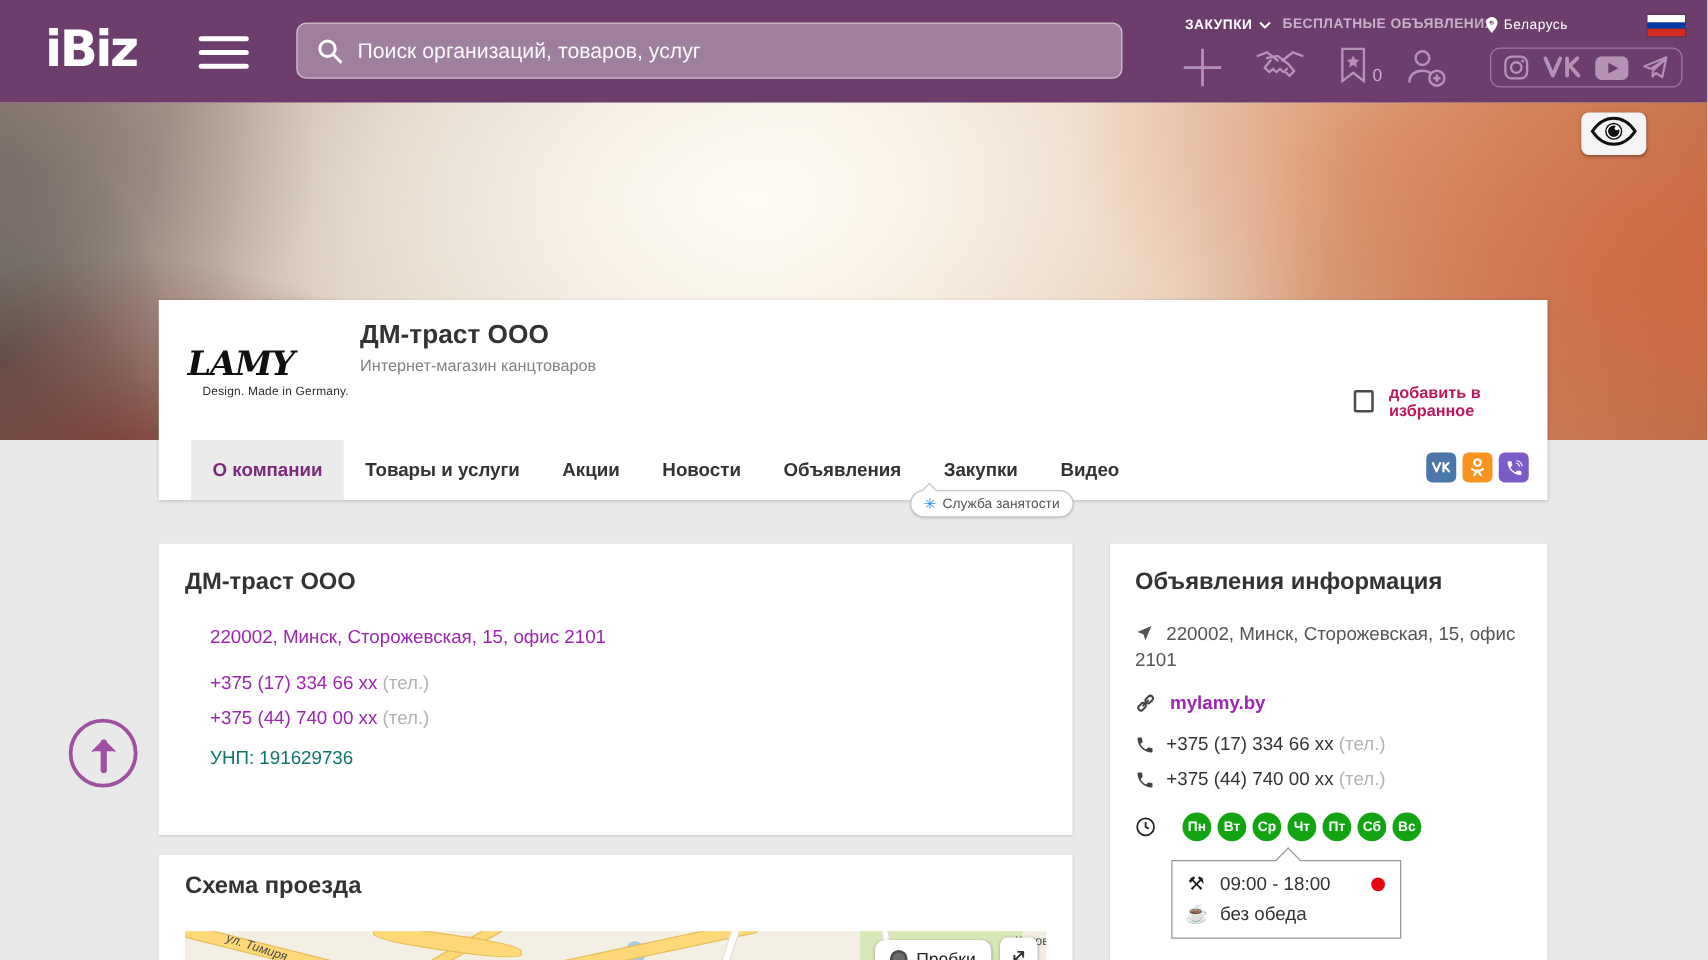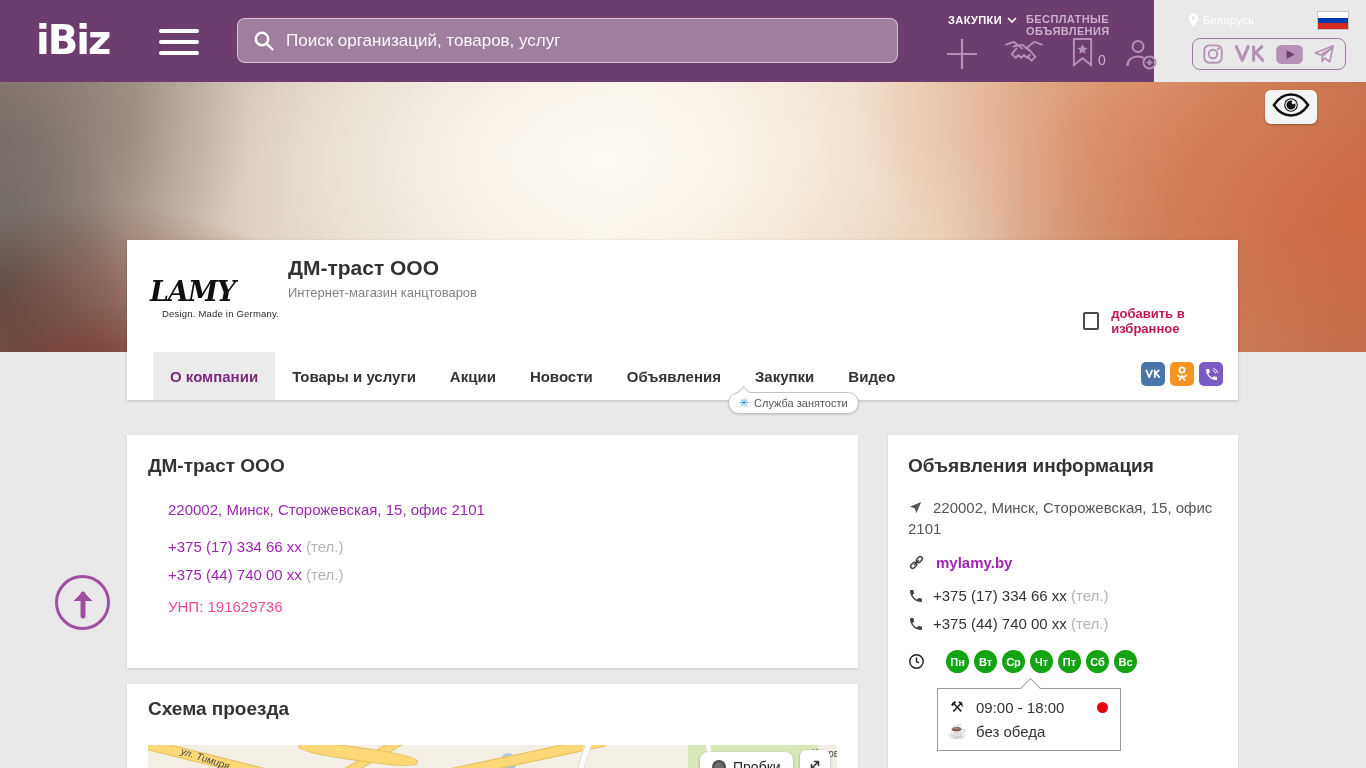--- a/index.html
+++ b/index.html
@@ -1,21 +1,21 @@
 <!DOCTYPE html>
 <html><head>
 <meta charset="utf-8">
 <style>
   * { margin:0; padding:0; box-sizing:border-box; }
   html,body { width:1366px; height:768px; overflow:hidden; }
   body { font-family:"Liberation Sans", sans-serif; background:#e9e9e9; position:relative; }
   #page { position:relative; width:1366px; height:768px; overflow:hidden; }
 
   
-  #header { position:absolute; left:0; top:0; width:1154px; height:82px; background:#6d3e6d; z-index:30; }
+  #header { position:absolute; left:0; top:0; width:1366px; height:82px; background:#6d3e6d; z-index:30; }
   .logo { position:absolute; left:36px; top:17px; color:#fff; font-size:40px; font-weight:bold; letter-spacing:-2px; font-family:"DejaVu Sans", sans-serif; }
   .hamburger { position:absolute; left:159px; top:29px; width:40px; height:26px; cursor:pointer; }
   .hamburger i { display:block; height:4px; background:#fff; border-radius:2px; margin-bottom:7px; }
   .search-wrap { position:absolute; left:237px; top:18px; width:661px; height:45px; background:rgba(255,255,255,.34); border:1px solid rgba(255,255,255,.55); border-radius:8px; display:flex; align-items:center; padding:0 14px; }
   .search-wrap svg { flex:0 0 auto; margin-right:10px; }
   .search-wrap input { flex:1; background:transparent; border:none; outline:none; color:#fff; font-size:17px; font-family:inherit; }
   .search-wrap input::placeholder { color:#fff; opacity:.95; }
 
   .topnav { position:absolute; top:13px; height:14px; font-size:11px; letter-spacing:.4px; color:#fff; }
   .topnav.zak { left:948px; font-weight:bold; display:flex; align-items:center; gap:5px; cursor:pointer; }
@@ -71,21 +71,21 @@
 
   
   .card { position:absolute; background:#fff; box-shadow:0 1px 2px rgba(0,0,0,.12); }
   #about-card { left:127px; top:435px; width:731px; height:233px; }
   .card h2 { font-size:19px; font-weight:bold; color:#333; }
   #about-card h2 { position:absolute; left:21px; top:20px; }
   .a-address { position:absolute; left:41px; top:66px; font-size:15px; color:#9c27b0; text-decoration:none; cursor:pointer; }
   .a-phone { position:absolute; left:41px; font-size:15px; }
   .a-phone .num { color:#9c27b0; cursor:pointer; }
   .a-phone .note { color:#b3b3b3; }
-  .a-unp { position:absolute; left:41px; top:163px; font-size:15px; color:#ec4899; }
+  .a-unp { position:absolute; left:41px; top:163px; font-size:15px; color:#0f766e; }
 
   #map-card { left:127px; top:684px; width:731px; height:300px; }
   #map-card h2 { position:absolute; left:21px; top:14px; }
   .map { position:absolute; left:21px; top:61px; width:689px; height:200px; background:#f3efe5; overflow:hidden; cursor:grab; }
   .map .green { position:absolute; background:#d8e8b8; border-radius:4px; }
   .map .water { position:absolute; background:#a6cbe8; border-radius:50%; }
   .map .road { position:absolute; background:#ffd978; border:1px solid #e8bd5a; border-radius:3px; }
   .map .wroad { position:absolute; background:#fff; border:1px solid #e0dcd2; }
   .map .mlabel { position:absolute; font-size:10px; color:#4a4a4a; white-space:nowrap; }
   .traffic-btn { position:absolute; left:552px; top:7px; height:30px; background:#fff; border-radius:8px; box-shadow:0 1px 3px rgba(0,0,0,.3); display:flex; align-items:center; gap:7px; padding:0 12px; font-size:14px; color:#222; cursor:pointer; }

